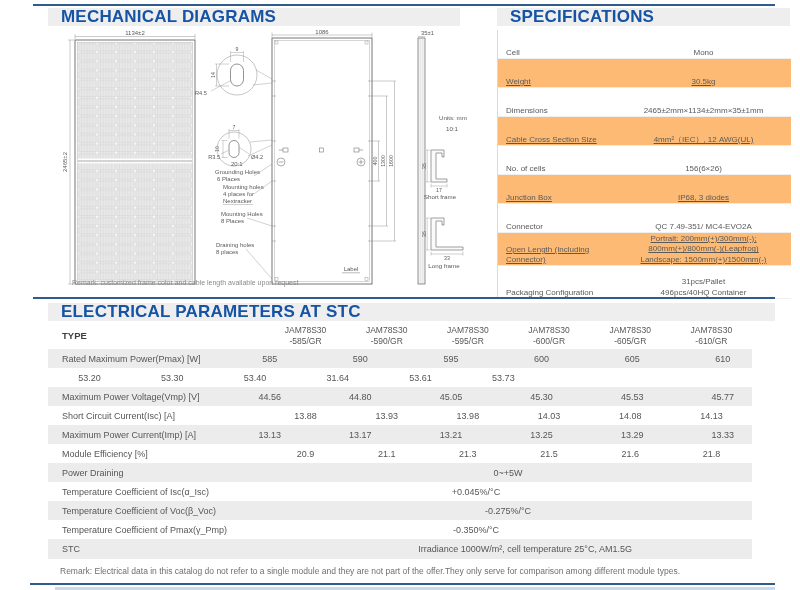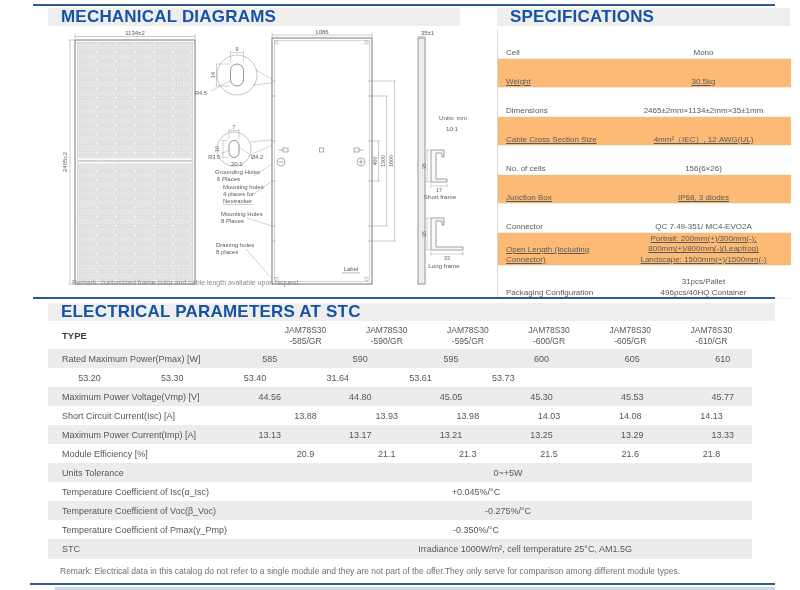--- a/index.html
+++ b/index.html
@@ -369,21 +369,21 @@
       <div class="et-label">Module Efficiency [%]</div>
       <div class="et-col">20.9</div>
       <div class="et-col">21.1</div>
       <div class="et-col">21.3</div>
       <div class="et-col">21.5</div>
       <div class="et-col">21.6</div>
       <div class="et-col">21.8</div>
     </div>
 
     <div class="et-row alt">
-      <div class="et-label">Units Tolerance</div>
+      <div class="et-label">Power Draining</div>
       <div class="et-span">0~+5W</div>
     </div>
     <div class="et-row">
       <div class="et-label">Temperature Coefficient of Isc(α_Isc)</div>
       <div class="et-span">+0.045%/°C</div>
     </div>
     <div class="et-row alt">
       <div class="et-label">Temperature Coefficient of Voc(β_Voc)</div>
       <div class="et-span">-0.275%/°C</div>
     </div>

